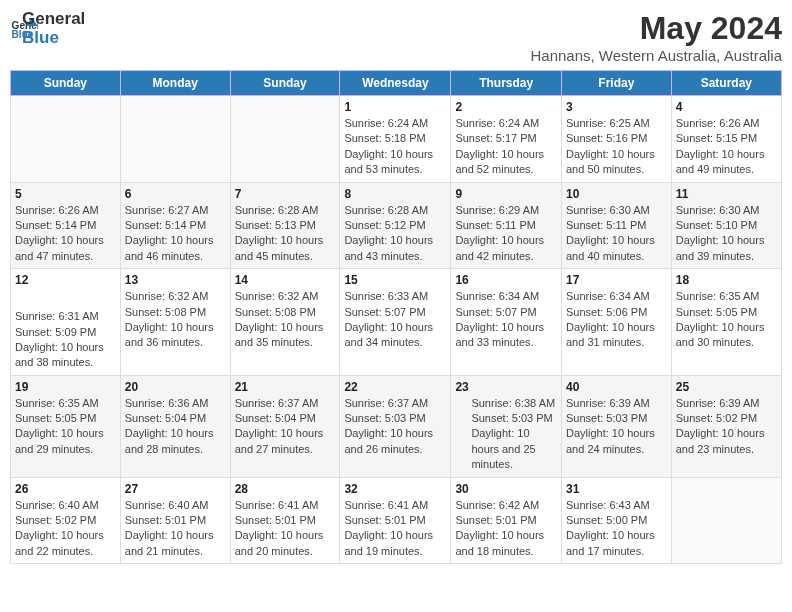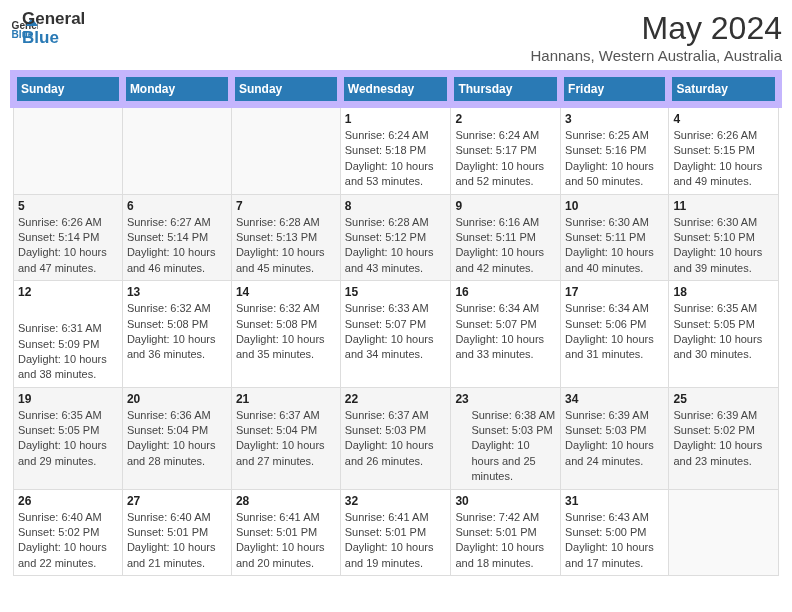--- a/index.html
+++ b/index.html
@@ -23,43 +23,43 @@
     }
     .logo-icon {
       width: 28px;
       height: 28px;
     }
     .title-area {
       text-align: right;
     }
     .main-title {
       font-size: 32px;
-      font-weight: normal;
+      font-weight: bold;
       color: #333;
     }
     .subtitle {
       font-size: 15px;
       color: #555;
       margin-top: 0;
     }
     .calendar {
       width: 100%;
       border-collapse: collapse;
       font-size: 11px;
     }
     .calendar thead tr {
       background-color: #2a7ab5;
       color: #fff;
     }
     .calendar thead th {
       padding: 5px 4px;
-      text-align: left;
+      text-align: center;
       font-size: 12px;
       font-weight: bold;
-      border: 7px solid #c4b5fd;
+      border: 1px solid #c4b5fd;
     }
     .calendar tbody tr {
       background: #fff;
     }
     .calendar tbody tr:nth-child(even) {
       background: #f5f5f5;
     }
     .calendar tbody td {
       padding: 4px;
       vertical-align: top;
@@ -169,21 +169,21 @@
 Daylight: 10 hours and 45 minutes.</div>
         </td>
         <td>
           <div class="day-number">8</div>
           <div class="day-info" style="white-space: pre-line;">Sunrise: 6:28 AM
 Sunset: 5:12 PM
 Daylight: 10 hours and 43 minutes.</div>
         </td>
         <td>
           <div class="day-number">9</div>
-          <div class="day-info" style="white-space: pre-line;">Sunrise: 6:16 AM
+          <div class="day-info" style="white-space: pre-line;">Sunrise: 6:29 AM
 Sunset: 5:11 PM
 Daylight: 10 hours and 42 minutes.</div>
         </td>
         <td>
           <div class="day-number">10</div>
           <div class="day-info" style="white-space: pre-line;">Sunrise: 6:30 AM
 Sunset: 5:11 PM
 Daylight: 10 hours and 40 minutes.</div>
         </td>
         <td>
@@ -262,21 +262,21 @@
 Sunset: 5:03 PM
 Daylight: 10 hours and 26 minutes.</div>
         </td>
         <td>
           <div class="day-number">23</div>
           <div class="day-info" style="white-space: pre-line; margin-left: 16px;">Sunrise: 6:38 AM
 Sunset: 5:03 PM
 Daylight: 10 hours and 25 minutes.</div>
         </td>
         <td>
-          <div class="day-number">34</div>
+          <div class="day-number">40</div>
           <div class="day-info" style="white-space: pre-line;">Sunrise: 6:39 AM
 Sunset: 5:03 PM
 Daylight: 10 hours and 24 minutes.</div>
         </td>
         <td>
           <div class="day-number">25</div>
           <div class="day-info" style="white-space: pre-line;">Sunrise: 6:39 AM
 Sunset: 5:02 PM
 Daylight: 10 hours and 23 minutes.</div>
         </td>
@@ -301,21 +301,21 @@
 Daylight: 10 hours and 20 minutes.</div>
         </td>
         <td>
           <div class="day-number">32</div>
           <div class="day-info" style="white-space: pre-line;">Sunrise: 6:41 AM
 Sunset: 5:01 PM
 Daylight: 10 hours and 19 minutes.</div>
         </td>
         <td>
           <div class="day-number">30</div>
-          <div class="day-info" style="white-space: pre-line;">Sunrise: 7:42 AM
+          <div class="day-info" style="white-space: pre-line;">Sunrise: 6:42 AM
 Sunset: 5:01 PM
 Daylight: 10 hours and 18 minutes.</div>
         </td>
         <td>
           <div class="day-number">31</div>
           <div class="day-info" style="white-space: pre-line;">Sunrise: 6:43 AM
 Sunset: 5:00 PM
 Daylight: 10 hours and 17 minutes.</div>
         </td>
         <td class="empty-cell"></td>

